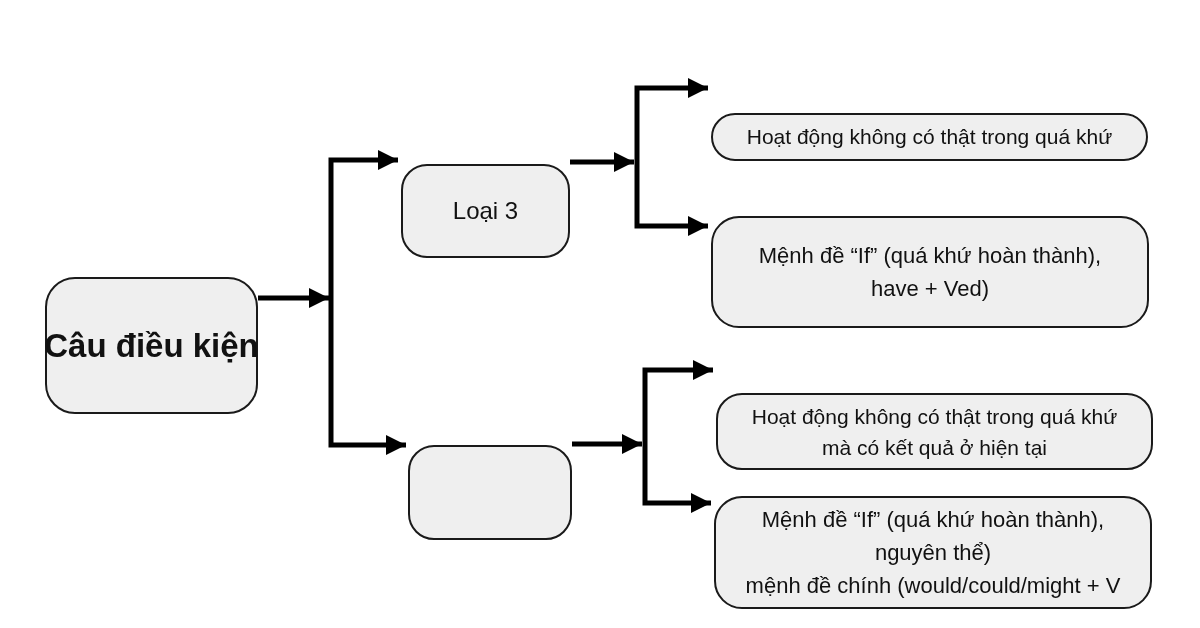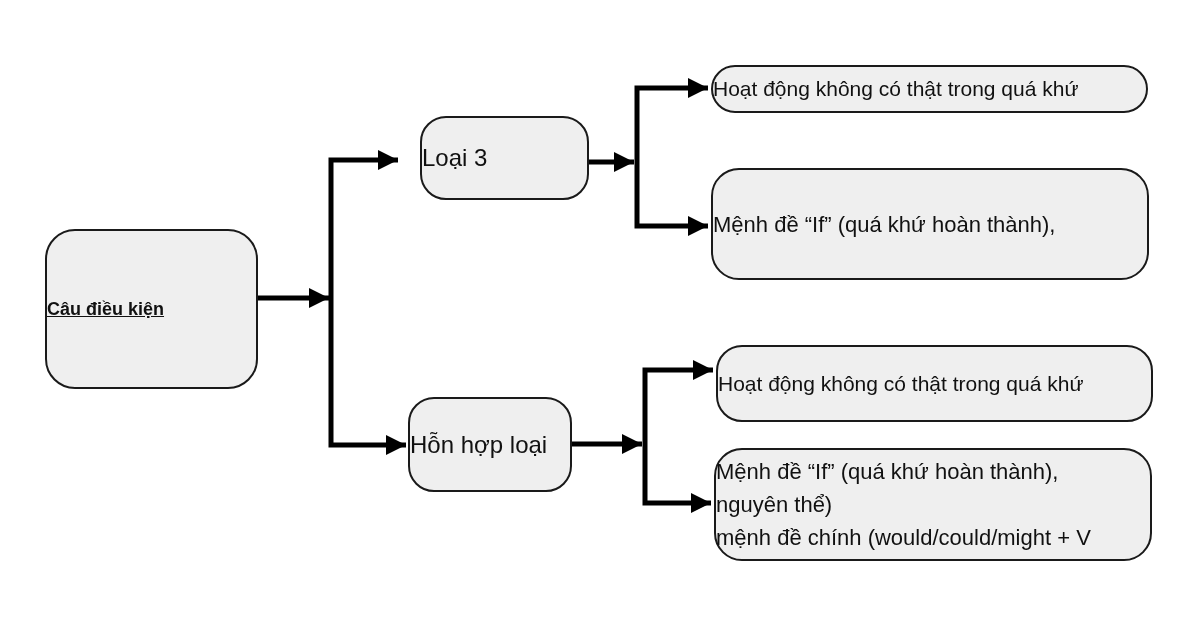--- a/index.html
+++ b/index.html
@@ -26,28 +26,29 @@
     width: 1200px; height: 628px;
   }
   .node {
     position: absolute;
     box-sizing: border-box;
     background: var(--node-fill);
     border: 2.5px solid var(--node-border);
     color: var(--text);
     display: flex;
     flex-direction: column;
-    align-items: flex-start;
+    align-items: center;
     justify-content: center;
     text-align: center;
+    margin-top: 48px;
   }
   .node .line { white-space: nowrap; }
 
-  #root-node   { left: 45px;  top: 229px; width: 213px; height: 160px; border-radius: 30px; font-size: 18px; font-weight: bold; text-decoration: underline; }
-  #type3-node  { left: 420px; top: 116px; width: 169px; height: 84px;  border-radius: 26px; font-size: 24px; }
+  #root-node   { left: 45px;  top: 229px; width: 213px; height: 137px; border-radius: 30px; font-size: 33px; font-weight: bold; }
+  #type3-node  { left: 401px; top: 116px; width: 169px; height: 94px;  border-radius: 26px; font-size: 24px; }
   #mixed-node  { left: 408px; top: 397px; width: 164px; height: 95px;  border-radius: 26px; font-size: 24px; line-height: 33px; }
   #type3-meaning-box   { left: 711px; top: 65px;  width: 437px; height: 48px;  border-radius: 24px; font-size: 21px; }
   #type3-structure-box { left: 711px; top: 168px; width: 438px; height: 112px; border-radius: 28px; font-size: 22px; line-height: 33px; }
   #mixed-meaning-box   { left: 716px; top: 345px; width: 437px; height: 77px;  border-radius: 26px; font-size: 21px; line-height: 31px; }
   #mixed-structure-box { left: 714px; top: 448px; width: 438px; height: 113px; border-radius: 28px; font-size: 22px; line-height: 33px; }
 
   .connectors path.edge {
     fill: none;
     stroke: var(--connector);
     stroke-width: 5;
@@ -82,33 +83,34 @@
 
   <div class="node" id="root-node">
     <div class="line">Câu điều kiện</div>
   </div>
 
   <div class="node" id="type3-node">
     <div class="line">Loại 3</div>
   </div>
 
   <div class="node" id="mixed-node">
-    <div class="line">Hỗn hợp loại</div>
   </div>
 
   <div class="node" id="type3-meaning-box">
     <div class="line">Hoạt động không có thật trong quá khứ</div>
   </div>
 
   <div class="node" id="type3-structure-box">
     <div class="line">Mệnh đề “If” (quá khứ hoàn thành),</div>
+    <div class="line">have + Ved)</div>
   </div>
 
   <div class="node" id="mixed-meaning-box">
     <div class="line">Hoạt động không có thật trong quá khứ</div>
+    <div class="line">mà có kết quả ở hiện tại</div>
   </div>
 
   <div class="node" id="mixed-structure-box">
     <div class="line">Mệnh đề “If” (quá khứ hoàn thành),</div>
     <div class="line">nguyên thể)</div>
     <div class="line">mệnh đề chính (would/could/might + V</div>
   </div>
 
 </div>
 

